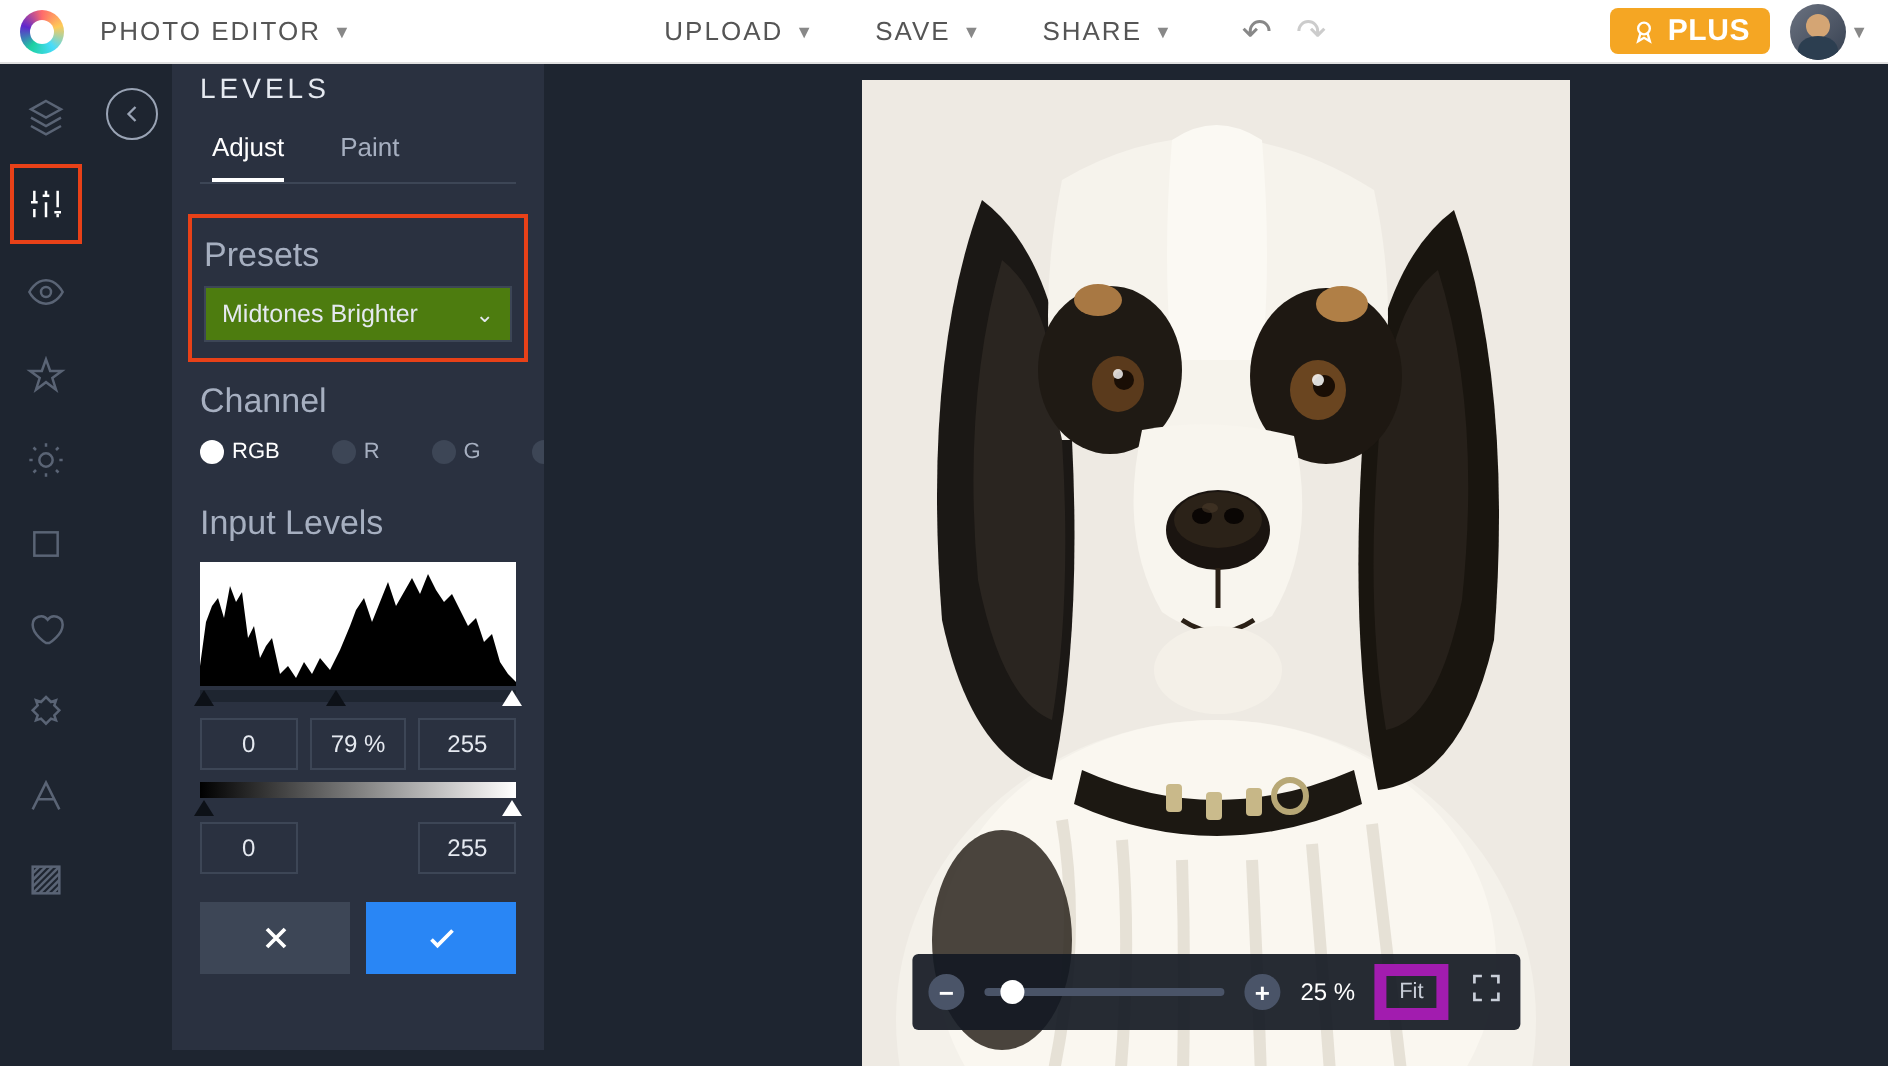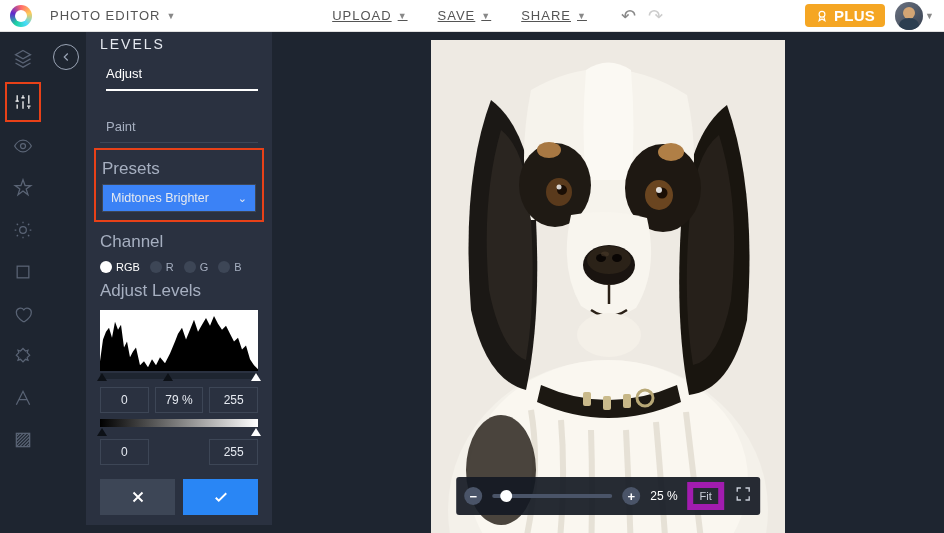--- a/index.html
+++ b/index.html
@@ -5,21 +5,21 @@
 * { margin: 0; padding: 0; box-sizing: border-box; font-family: -apple-system, BlinkMacSystemFont, "Segoe UI", Arial, sans-serif; }
 body { width: 944px; height: 533px; overflow: hidden; background: #1e2530; }
 
 
 .topbar { height: 32px; background: #fff; border-bottom: 1px solid #e0e0e0; display: flex; align-items: center; padding: 0 10px; gap: 10px; }
 .logo { width: 22px; height: 22px; border-radius: 50%; background: conic-gradient(from 0deg, #ff6b6b, #feca57, #48dbfb, #1dd1a1, #5f27cd, #ff6b6b); position: relative; }
 .logo::after { content:""; position:absolute; inset:5px; background:#fff; border-radius:50%; }
 .mode-btn { font-size: 13px; letter-spacing: 1px; color:#555; padding: 4px 8px; cursor:pointer; display:flex; align-items:center; gap:6px;}
 .mode-btn .tri { font-size: 9px; color:#888; }
 .topbar .spacer { flex:1; }
-.topbtn { font-size: 13px; letter-spacing: 1px; color:#555; padding: 4px 10px; cursor:pointer; display:flex; align-items:center; gap:6px;text-decoration:underline;}
+.topbtn { font-size: 13px; letter-spacing: 1px; color:#555; padding: 4px 10px; cursor:pointer; display:flex; align-items:center; gap:6px;}
 .topbtn .tri { font-size: 9px; color:#888; }
 .undo-redo { display:flex; gap:4px; margin-left: 10px;}
 .undo-redo span { font-size: 18px; color:#888; cursor:pointer; padding:0 4px;}
 .undo-redo span.disabled { color:#ccc; }
 .plus-btn { background:#f5a623; color:#fff; border-radius:4px; padding:3px 10px; font-size:15px; font-weight:600; display:flex; align-items:center; gap:5px; letter-spacing:0.3px;}
 .plus-btn svg { width:14px; height:14px; }
 .avatar { width:28px; height:28px; border-radius:50%; background: linear-gradient(135deg,#6b7280,#374151); overflow:hidden; position:relative;}
 .avatar::before { content:""; position:absolute; width:12px; height:12px; background:#d4a574; border-radius:50%; top:5px; left:8px;}
 .avatar::after { content:""; position:absolute; width:20px; height:14px; background:#2c3e50; border-radius:50% 50% 0 0; bottom:-2px; left:4px;}
 .avatar-wrap { display:flex; align-items:center; gap:2px; cursor:pointer;}
@@ -36,30 +36,30 @@
 .rail-highlight { border:2px solid #e84118; padding:6px 4px; margin-top:-6px; margin-bottom:-6px;}
 
 
 .backcol { width: 40px; background:#1e2530; padding-top:12px; display:flex; justify-content:center;}
 .back-btn { width:26px; height:26px; border:1.5px solid #9aa4b5; border-radius:50%; display:flex; align-items:center; justify-content:center; color:#9aa4b5; cursor:pointer;}
 .back-btn svg{width:14px;height:14px;stroke:currentColor;fill:none;stroke-width:2;}
 
 
 .panel { width: 186px; background:#2a3140; color:#c9cfd9; padding: 4px 14px 10px 14px; display:flex; flex-direction:column; position:relative;}
 .panel-title { font-size: 14px; letter-spacing: 2px; color:#e5e9f0; margin-bottom: 14px; font-weight:400;}
-.tabs { display:flex; gap:28px; border-bottom:1px solid #3d4656; margin-bottom:10px; padding-left:6px;flex-direction:column;}
+.tabs { display:flex; gap:28px; border-bottom:1px solid #3d4656; margin-bottom:20px; padding-left:6px;}
 .tab { padding-bottom:8px; font-size:13px; color:#a6afc0; cursor:pointer;}
 .tab.active { color:#fff; border-bottom:2px solid #fff; }
 
 .section-label { font-size:17px; color:#a6afc0; margin-bottom:5px; margin-top:4px;}
-.select-box { background:#3b82f6; border:1px solid #3d4656; padding:6px 8px; font-size:12.5px; color:#e5e9f0; display:flex; justify-content:space-between; align-items:center; cursor:pointer;}
+.select-box { background:#4d7c0f; border:1px solid #3d4656; padding:6px 8px; font-size:12.5px; color:#e5e9f0; display:flex; justify-content:space-between; align-items:center; cursor:pointer;}
 .select-box .chev { font-size:11px;}
 .preset-wrap { border:2px solid #e84118; padding:5px 6px 8px 6px; margin: -5px -6px 6px -6px;}
 
-.channels { display:flex; gap:10px; align-items:center; margin-top:4px; margin-bottom:4px;}
+.channels { display:flex; gap:26px; align-items:center; margin-top:4px; margin-bottom:16px;}
 .ch { display:flex; align-items:center; gap:4px; font-size:11px; color:#a6afc0; cursor:pointer;}
 .ch .dot{ width:12px; height:12px; border-radius:50%; background:#3d4656;}
 .ch.active{ color:#fff;}
 .ch.active .dot{ background:#fff;}
 
 .histogram { background:#fff; height:62px; margin-top:4px; position:relative; overflow:hidden;}
 .histogram svg { position:absolute; bottom:0; left:0; width:100%; height:100%;}
 .slider-track { height:6px; background:#1e2530; position:relative; margin-top:2px;}
 .marker { position:absolute; bottom:-2px; width:0; height:0; border-left:5px solid transparent; border-right:5px solid transparent; border-bottom:8px solid #0d1117;}
 .marker.white { border-bottom-color:#fff;}
@@ -227,21 +227,21 @@
       <div class="ch">
           <span class="dot"></span>
           <span>G</span>
         </div>
       <div class="ch">
           <span class="dot"></span>
           <span>B</span>
         </div>
     </div>
 
-    <div class="section-label">Adjust Levels</div>
+    <div class="section-label">Input Levels</div>
     <div class="histogram">
       <svg viewBox="0 0 158 62" preserveAspectRatio="none">
         <path fill="#000" d="M0,62 L0,52 L3,30 L6,22 L9,18 L12,28 L15,12 L18,20 L21,15 L24,38 L27,32 L30,48 L33,42 L36,38 L40,56 L44,52 L48,58 L52,50 L56,56 L60,48 L65,54 L70,44 L75,32 L78,24 L82,18 L86,30 L90,20 L94,10 L98,22 L102,15 L106,8 L110,16 L114,6 L118,14 L122,20 L126,16 L130,24 L134,32 L138,28 L142,40 L146,36 L150,50 L154,56 L158,60 L158,62 Z"></path>
       </svg>
     </div>
     <div class="slider-track">
       <div class="marker" style="left:-3px"></div>
       <div class="marker" style="left:40%"></div>
       <div class="marker white" style="right:-3px"></div>
     </div>

